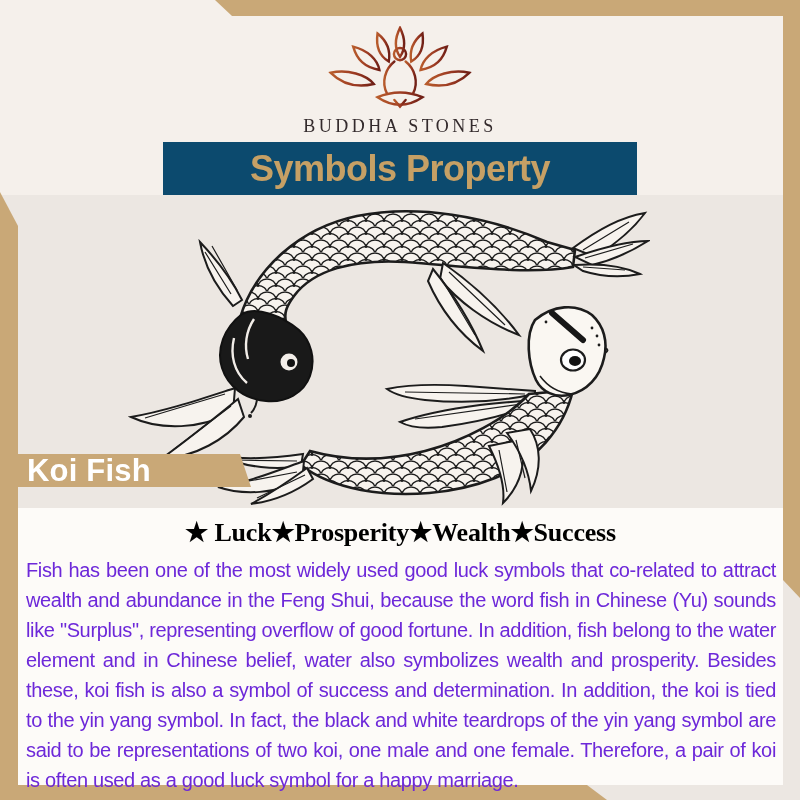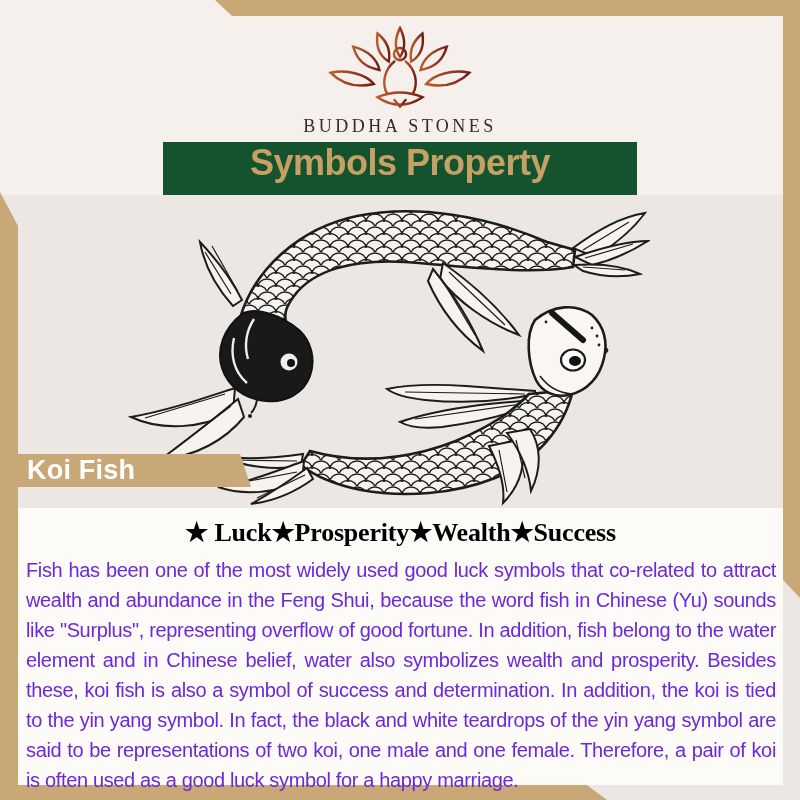--- a/index.html
+++ b/index.html
@@ -23,37 +23,37 @@
   .logo-wrap{position:absolute;left:0;top:26px;width:800px;text-align:center;}
   .logo-svg{display:block;margin:0 auto;}
   .brand-name{
     margin-top:2px;font-family:"Liberation Serif",serif;font-size:18px;
     letter-spacing:3.5px;color:#332a2c;font-weight:500;
   }
 
   
   .heading-band{
     position:absolute;left:163px;top:142px;width:474px;height:53px;
-    background:#14532d;display:flex;align-items:flex-start;justify-content:center;
+    background:#0c4a6e;display:flex;align-items:center;justify-content:center;
   }
   .heading-title{
     font-size:36px;font-weight:bold;color:#c6a065;letter-spacing:-0.5px;
   }
 
   
   .koi-art{position:absolute;left:105px;top:200px;width:545px;height:308px;}
 
   
   .section-banner{
     position:absolute;left:18px;top:454px;width:233px;height:33px;background:#c9a877;
     clip-path:polygon(0 0,calc(100% - 11px) 0,100% 100%,0 100%);
     display:flex;align-items:center;
   }
   .section-banner span{
-    color:#ffffff;font-weight:bold;font-size:27px;padding-left:9px;letter-spacing:0.2px;
+    color:#ffffff;font-weight:bold;font-size:31px;padding-left:9px;letter-spacing:0.2px;
   }
 
   
   .text-panel{
     position:absolute;left:18px;top:508px;width:765px;height:277px;background:#fdfbf8;
   }
   .benefits-line{
     margin-top:9px;text-align:center;font-size:26px;font-weight:bold;color:#000000;
     letter-spacing:-0.2px;
     font-family:Liberation Serif, serif;

